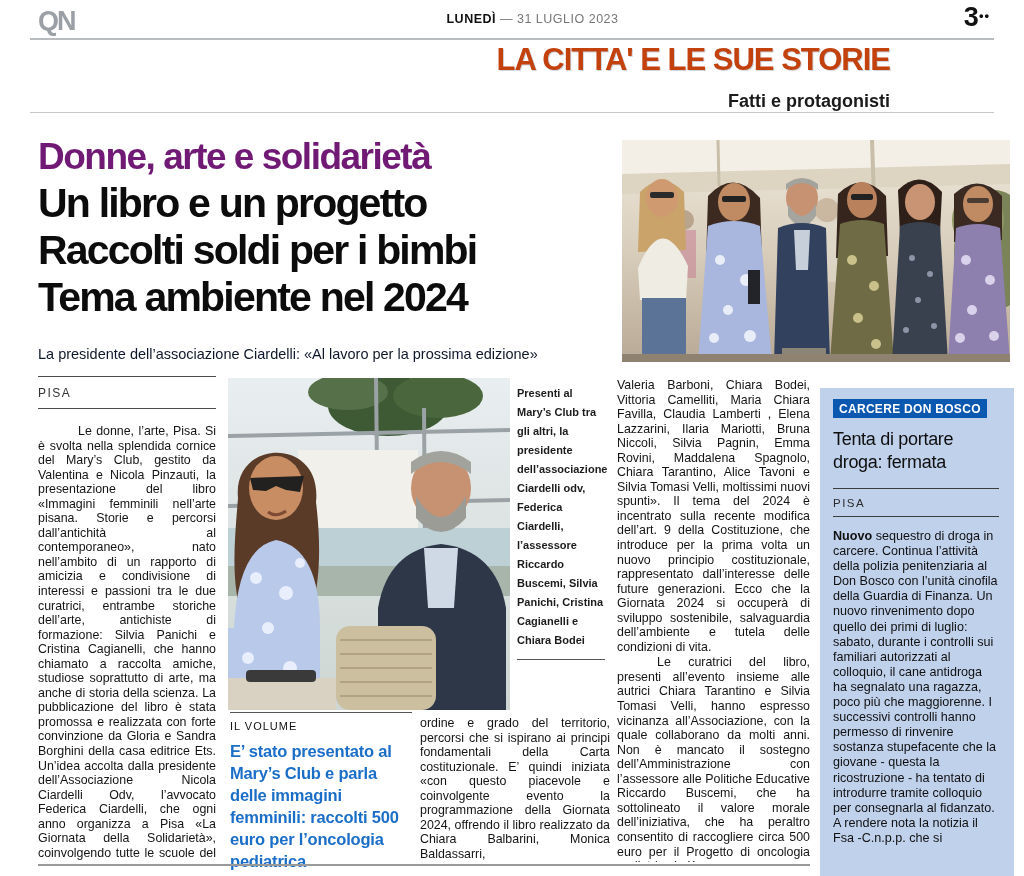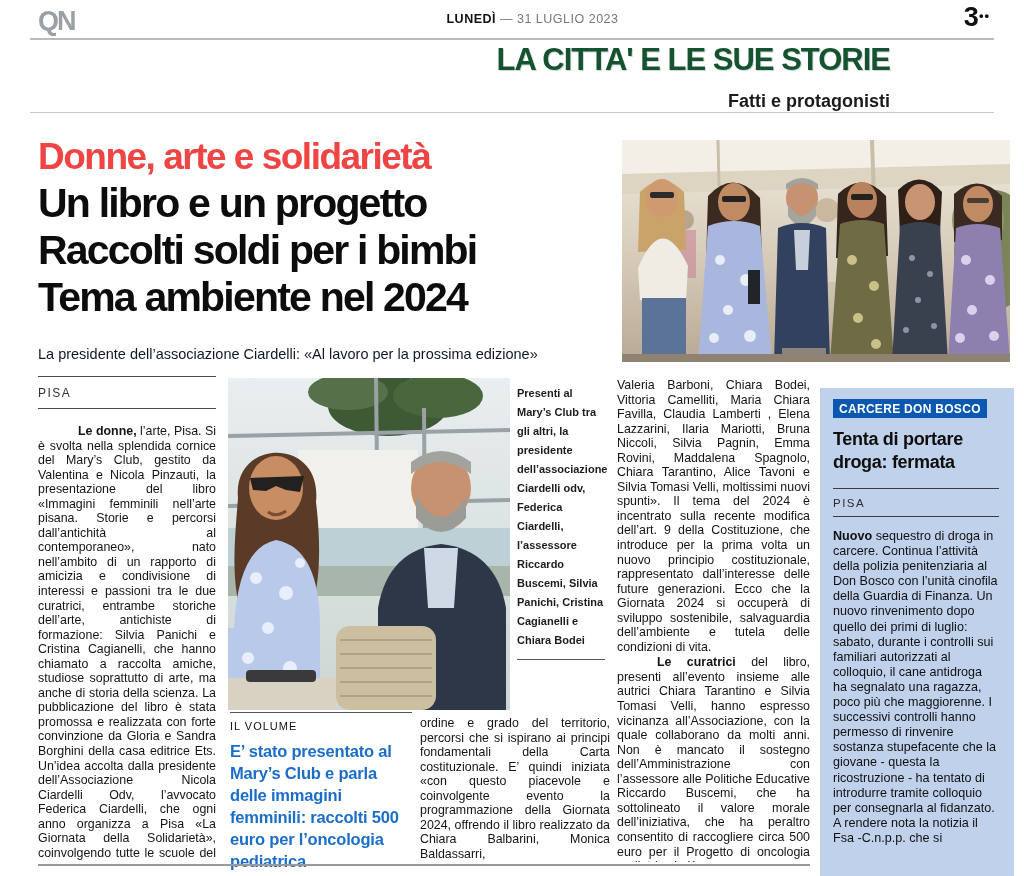--- a/index.html
+++ b/index.html
@@ -18,52 +18,52 @@
     font-size:12.5px; color:#777; letter-spacing:0.5px;
   }
   .dateline .weekday { color:#111; font-weight:800; margin-right:4px;padding-left:41px; }
   .pagenum {
     position:absolute; right:34px; top:2px; font-size:27px; font-weight:800; color:#111;
   }
   .pagenum .dots { font-size:13px; letter-spacing:1px; vertical-align:6px; color:#111; }
   .rule-top { position:absolute; left:30px; right:30px; top:38px; height:2px; background:#b9bcbe; }
   .section-title {
     position:absolute; right:134px; top:42px; font-size:31px; font-weight:800;
-    color:#14532d; letter-spacing:-1px; white-space:nowrap;
+    color:#c2410c; letter-spacing:-1px; white-space:nowrap;
     text-shadow:1px 1px 0 rgba(120,140,170,0.35);
   }
   .section-sub {
     position:absolute; right:134px; top:79px; font-size:18px; font-weight:800; color:#1a1a1a;margin-top:12px;
   }
   .rule-under-section { position:absolute; left:30px; right:30px; top:112px; height:1px; background:#c9c9c9; }
 
   
   .kicker-blue {
     position:absolute; left:38px; top:136px; font-size:37px; font-weight:800;
-    color:#ef4444; letter-spacing:-1.5px;
+    color:#701a75; letter-spacing:-1.5px;
   }
   .headline {
     position:absolute; left:38px; top:180px; width:585px;
     font-size:41px; font-weight:800; color:#0c0c0c; line-height:47px; letter-spacing:-1.8px;
   }
   .standfirst {
     position:absolute; left:38px; top:346px; width:570px; font-size:14.5px; color:#0f172a;
   }
 
   
   .loc-box {
     border-top:1.5px solid #4a4a4a; border-bottom:1px solid #4a4a4a;
     padding:9px 0 8px 0; font-size:12px; letter-spacing:1.5px; color:#333; font-weight:500;
   }
 
   
   .bodytext {
     font-size:12.4px; line-height:14.55px; text-align:justify; color:#141414;
   }
-  .bodytext .lead { font-weight:700;padding-left:40px; }
+  .bodytext .lead { font-weight:400;padding-left:40px; }
   .col1-loc { position:absolute; left:38px; top:376px; width:178px; }
   .col1 { position:absolute; left:38px; top:424px; width:178px; height:438px; overflow:hidden; }
   .col3 { position:absolute; left:420px; top:716px; width:190px; height:146px; overflow:hidden; }
   .col4 { position:absolute; left:617px; top:378px; width:193px; height:484px; overflow:hidden; }
   .col4 p + p { margin-top:1px; }
 
   .rule-bottom { position:absolute; left:38px; top:864px; width:772px; height:1.5px; background:#9a9a9a; }
 
   
   .photo-main {
@@ -89,21 +89,21 @@
   
   .sidebar {
     position:absolute; left:820px; top:388px; width:194px; height:488px;
     background:#c0d1ec; padding:11px 15px 0 13px; overflow:hidden;
   }
   .sidebar-badge {
     display:inline-block; background:#0a58b0; color:#ffffff; font-weight:800;
     font-size:12px; letter-spacing:0.3px; padding:3px 6px 2px 6px;
   }
   .sidebar-title {
-    margin-top:10px; font-size:18px; font-weight:700; color:#0e0e0e; line-height:23px; letter-spacing:-0.3px;
+    margin-top:10px; font-size:18px; font-weight:400; color:#0e0e0e; line-height:23px; letter-spacing:-0.3px;
   }
   .sidebar-loc { margin-top:14px; border-top:1.5px solid #3c3c3c; border-bottom:1px solid #3c3c3c;
     padding:8px 0 7px 0; font-size:11.5px; letter-spacing:1.5px; color:#2c2c2c; }
   .sidebar-body {
     margin-top:12px; font-size:12.6px; line-height:15.1px; color:#101010; text-align:left;
   }
   .sidebar-body .lead { font-weight:800; }
 </style>
 </head>
 <body>

